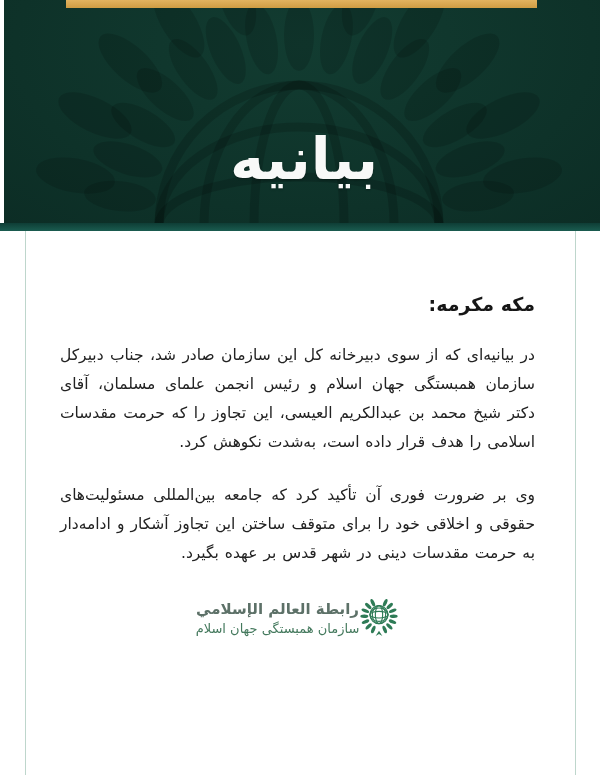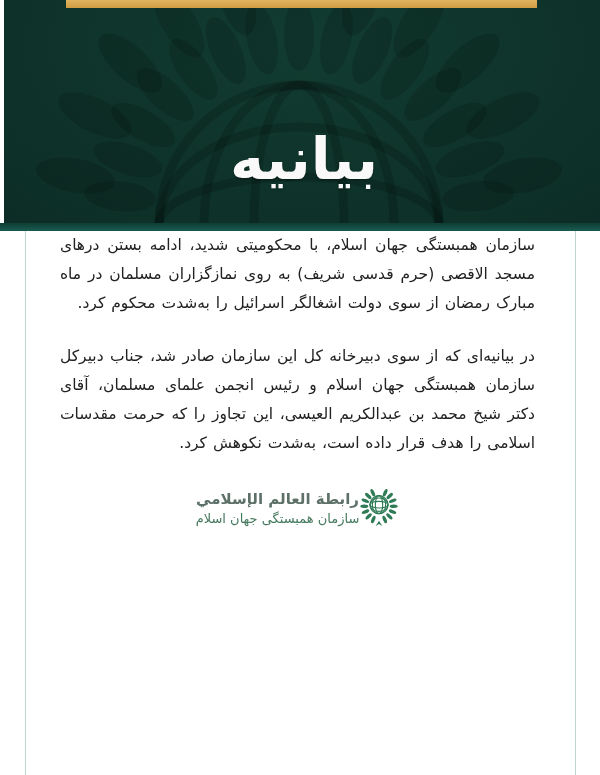--- a/index.html
+++ b/index.html
@@ -211,23 +211,24 @@
           </g>
       </g>
     </svg>
 
     <h1 class="banner-title">بیانیه</h1>
   </header>
 
   <div class="teal-band"></div>
 
   <main class="card">
-
-    <p class="letter-para">سازمان همبستگی جهان اسلام، با محکومیتی شدید، ادامه بستن درهای مسجد الاقصی (حرم قدسی شریف) به روی نمازگزاران مسلمان در ماه مبارک رمضان از سوی دولت اشغالگر اسرائیل را به‌شدت محکوم کرد.</p>
+    <h2 class="letter-heading">مکه مکرمه:</h2>
+
     <p class="letter-para">در بیانیه‌ای که از سوی دبیرخانه کل این سازمان صادر شد، جناب دبیرکل سازمان همبستگی جهان اسلام و رئیس انجمن علمای مسلمان، آقای دکتر شیخ محمد بن عبدالکریم العیسی، این تجاوز را که حرمت مقدسات اسلامی را هدف قرار داده است، به‌شدت نکوهش کرد.</p>
+    <p class="letter-para">وی بر ضرورت فوری آن تأکید کرد که جامعه بین‌المللی مسئولیت‌های حقوقی و اخلاقی خود را برای متوقف ساختن این تجاوز آشکار و ادامه‌دار به حرمت مقدسات دینی در شهر قدس بر عهده بگیرد.</p>
 
     <div class="footer-logo">
 
       <svg width="40" height="44" viewBox="0 0 60 66">
         <g fill="none" stroke="#2e7b56" stroke-width="1.7">
           <circle cx="30" cy="28" r="13.5"></circle>
           <ellipse cx="30" cy="28" rx="5.5" ry="13.5"></ellipse>
           <ellipse cx="30" cy="28" rx="10" ry="13.5"></ellipse>
           <ellipse cx="30" cy="28" rx="13.5" ry="5"></ellipse>
           <ellipse cx="30" cy="28" rx="13.5" ry="10"></ellipse>

